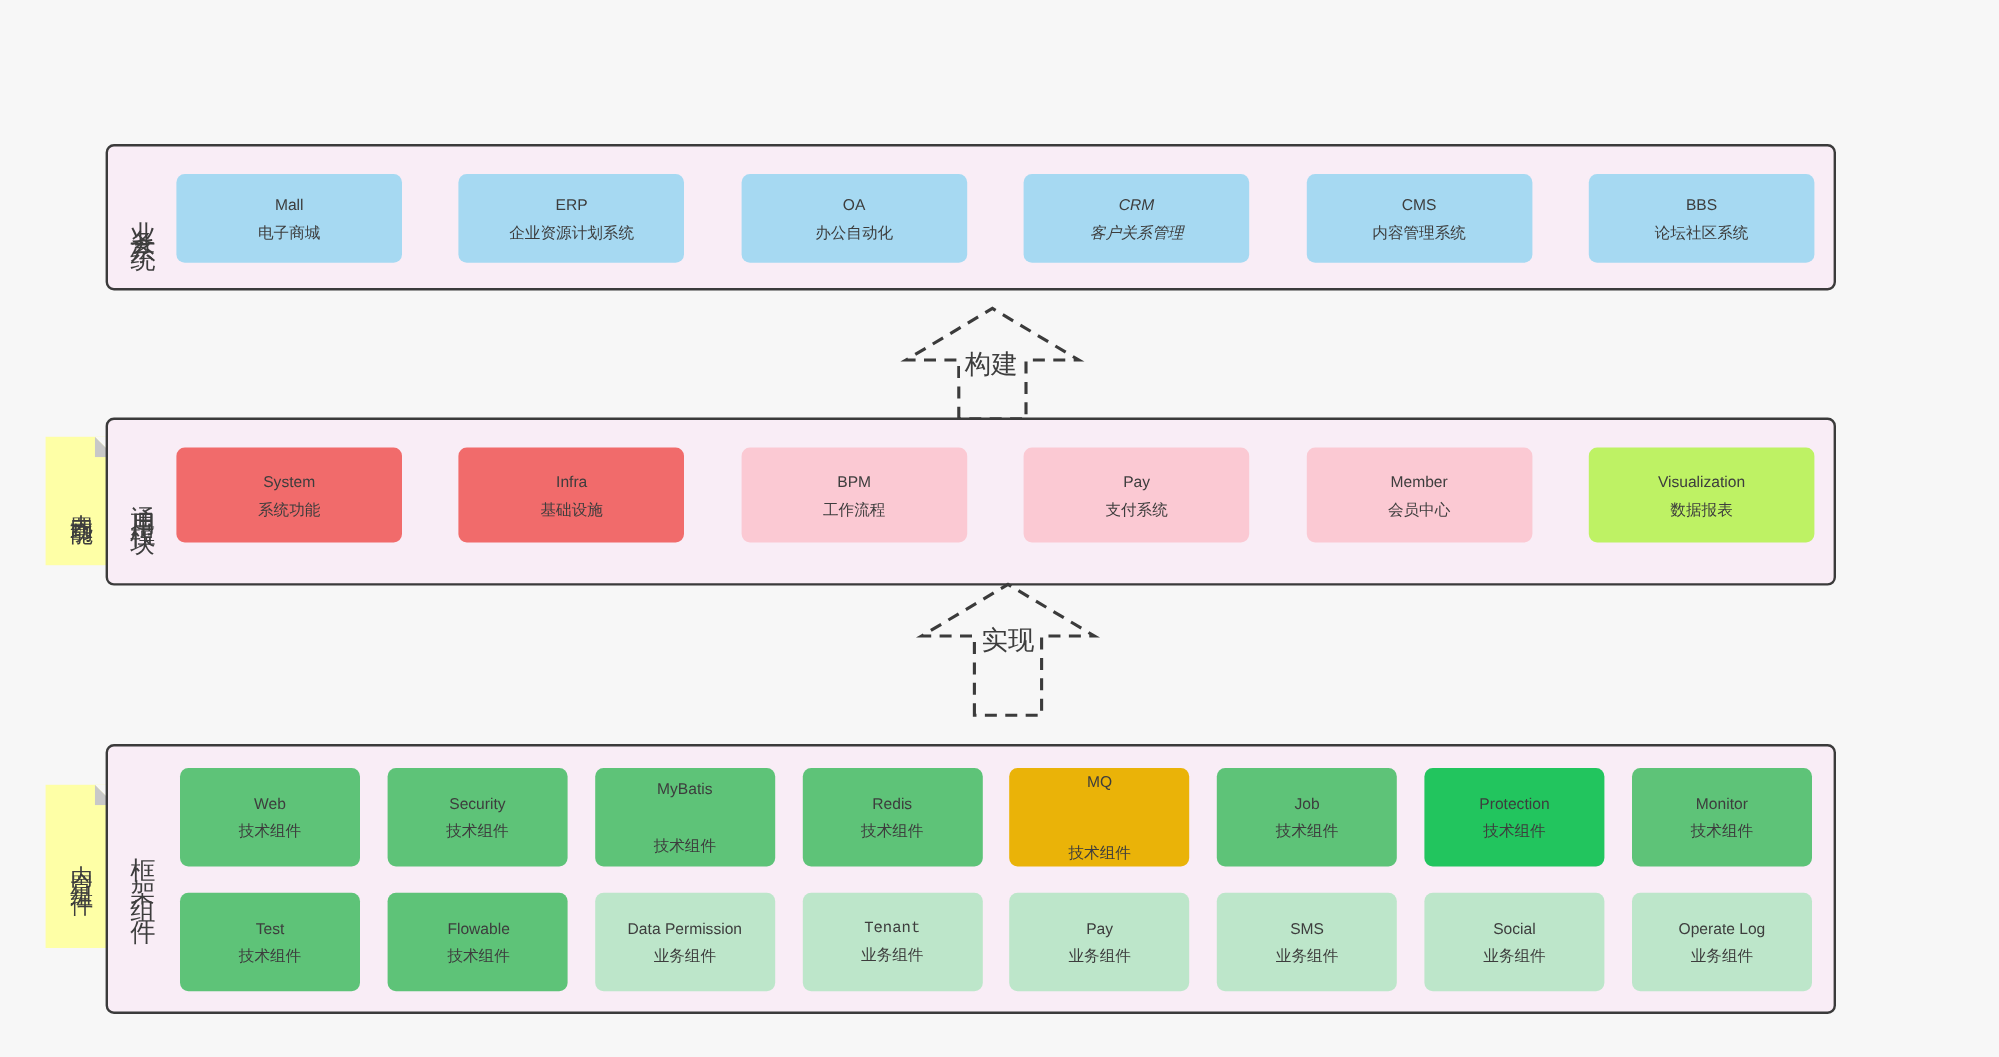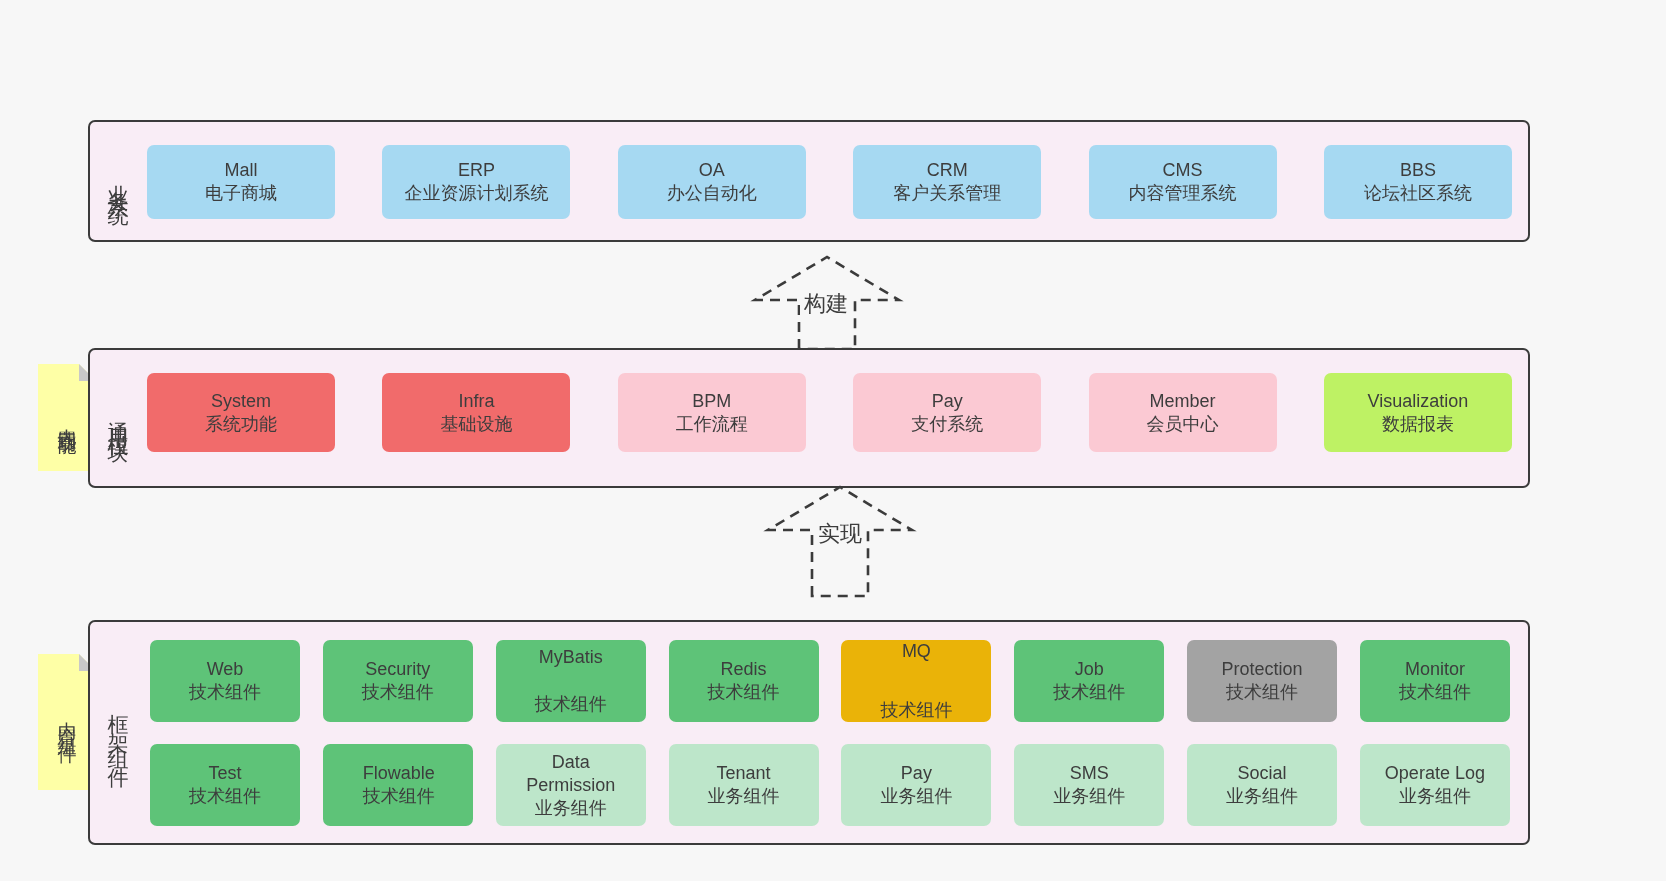--- a/index.html
+++ b/index.html
@@ -25,21 +25,21 @@
   .boxes-row{
     position:absolute;display:flex;justify-content:space-between;
   }
   .row6{left:57px;right:16px;top:23px;}
   .layer-modules .row6{top:23px;}
   .row8{left:60px;right:18px;}
   .row8.r1{top:18px;}
   .row8.r2{top:122px;}
   .box{
     border-radius:7px;display:flex;flex-direction:column;align-items:center;
-    justify-content:center;text-align:center;font-size:18px;line-height:23px;
+    justify-content:center;text-align:center;font-size:13px;line-height:23px;
     box-sizing:border-box;padding:2px 14px;
   }
   .box6{width:188px;height:74px;}
   .layer-modules .box6{height:79px;}
   .box8{width:150px;height:82px;}
   .sticky{
     position:absolute;left:38px;width:58px;background:#feffa6;z-index:0;
   }
   .sticky-1{top:364px;height:107px;}
   .sticky-2{top:654px;height:136px;}
@@ -87,21 +87,21 @@
         <span>电子商城</span>
       </div>
       <div class="box box6" style="background: rgb(166, 217, 242);">
         <span>ERP</span>
         <span>企业资源计划系统</span>
       </div>
       <div class="box box6" style="background: rgb(166, 217, 242);">
         <span>OA</span>
         <span>办公自动化</span>
       </div>
-      <div class="box box6" style="background: rgb(166, 217, 242);">
+      <div class="box box6" style="background: rgb(166, 217, 242); font-style: italic;">
         <span>CRM</span>
         <span>客户关系管理</span>
       </div>
       <div class="box box6" style="background: rgb(166, 217, 242);">
         <span>CMS</span>
         <span>内容管理系统</span>
       </div>
       <div class="box box6" style="background: rgb(166, 217, 242);">
         <span>BBS</span>
         <span>论坛社区系统</span>
@@ -169,21 +169,21 @@
         <span>技术组件</span>
       </div>
       <div class="box box8" style="background: #eab308; gap: 36px;">
         <span>MQ</span>
         <span>技术组件</span>
       </div>
       <div class="box box8" style="background: rgb(94, 195, 120);">
         <span>Job</span>
         <span>技术组件</span>
       </div>
-      <div class="box box8" style="background: #a3a3a3;">
+      <div class="box box8" style="background: #22c55e;">
         <span>Protection</span>
         <span>技术组件</span>
       </div>
       <div class="box box8" style="background: rgb(94, 195, 120);">
         <span>Monitor</span>
         <span>技术组件</span>
       </div>
     </div>
     <div class="boxes-row row8 r2">
       <div class="box box8" style="background: rgb(94, 195, 120);">
@@ -191,21 +191,21 @@
         <span>技术组件</span>
       </div>
       <div class="box box8" style="background: rgb(94, 195, 120); padding-left: 16px;">
         <span>Flowable</span>
         <span>技术组件</span>
       </div>
       <div class="box box8" style="background: rgb(189, 230, 202);">
         <span>Data Permission</span>
         <span>业务组件</span>
       </div>
-      <div class="box box8" style="background: rgb(189, 230, 202);">
+      <div class="box box8" style="background: rgb(189, 230, 202); font-family: Liberation Mono, monospace;">
         <span>Tenant</span>
         <span>业务组件</span>
       </div>
       <div class="box box8" style="background: rgb(189, 230, 202);">
         <span>Pay</span>
         <span>业务组件</span>
       </div>
       <div class="box box8" style="background: rgb(189, 230, 202);">
         <span>SMS</span>
         <span>业务组件</span>

